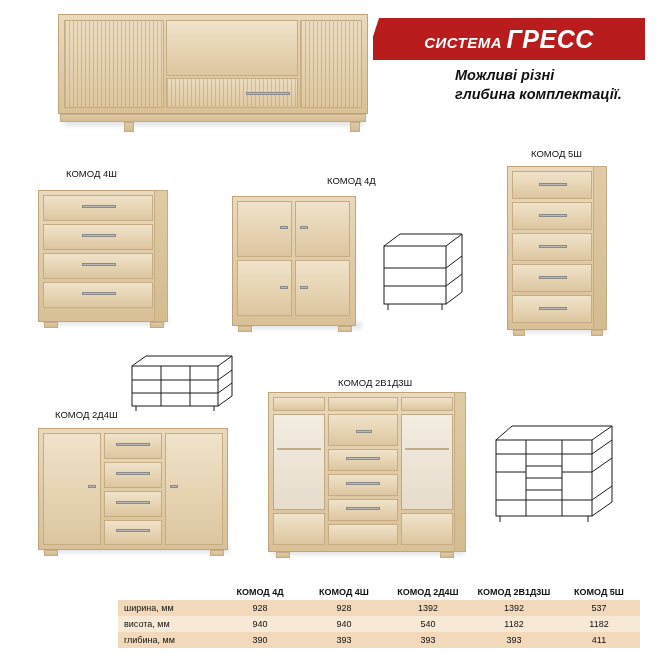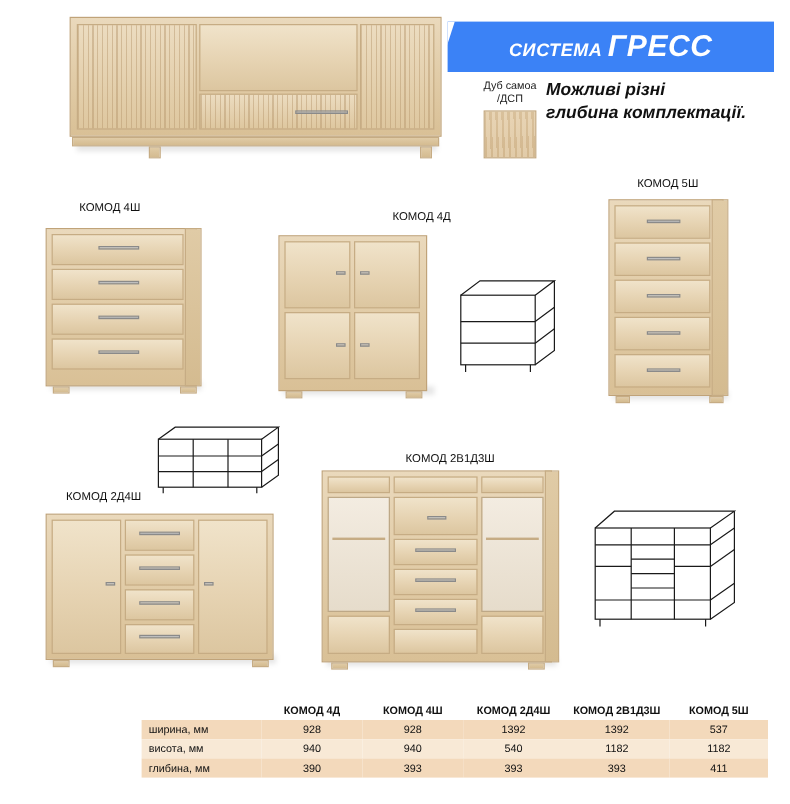--- a/index.html
+++ b/index.html
@@ -9,21 +9,21 @@
     background: #ffffff;
     font-family: "Liberation Sans", sans-serif;
     position: relative;
     overflow: hidden;
   }
   .page { position:absolute; inset:0; }
 
   
   .banner {
     position:absolute; left:373px; top:18px; width:272px; height:42px;
-    background:#3b82f6;
+    background:#b91c1c;
     display:flex; align-items:center; justify-content:center;
     overflow:hidden;
   }
   .banner .bl {
     position:absolute; left:0; top:0; bottom:0; width:12px;
     background:#ffffff;
     transform: skewX(-18deg); transform-origin: top left; left:-6px;
   }
   .banner-text { color:#ffffff; font-style:italic; font-weight:bold; white-space:nowrap; }
   .banner-text .small { font-size:15px; letter-spacing:.5px; }
@@ -112,25 +112,20 @@
   </div>
 
   <div class="banner">
     <div class="bl"></div>
     <div class="banner-text">
       <span class="small">СИСТЕМА</span>
       <span class="big">ГРЕСС</span>
     </div>
   </div>
 
-  <div class="swatch-wrap">
-    <div class="swatch-label">Дуб самоа</div>
-    <div class="swatch-label">/ДСП</div>
-    <div class="swatch"></div>
-  </div>
 
   <div class="slogan">
     <div>Можливі різні</div>
     <div>глибина комплектації.</div>
   </div>
 
   <div class="cap" style="left:66px; top:168px;">КОМОД 4Ш</div>
   <div class="cap" style="left:327px; top:175px;">КОМОД 4Д</div>
   <div class="cap" style="left:531px; top:148px;">КОМОД 5Ш</div>
   <div class="cap" style="left:55px; top:409px;">КОМОД 2Д4Ш</div>

